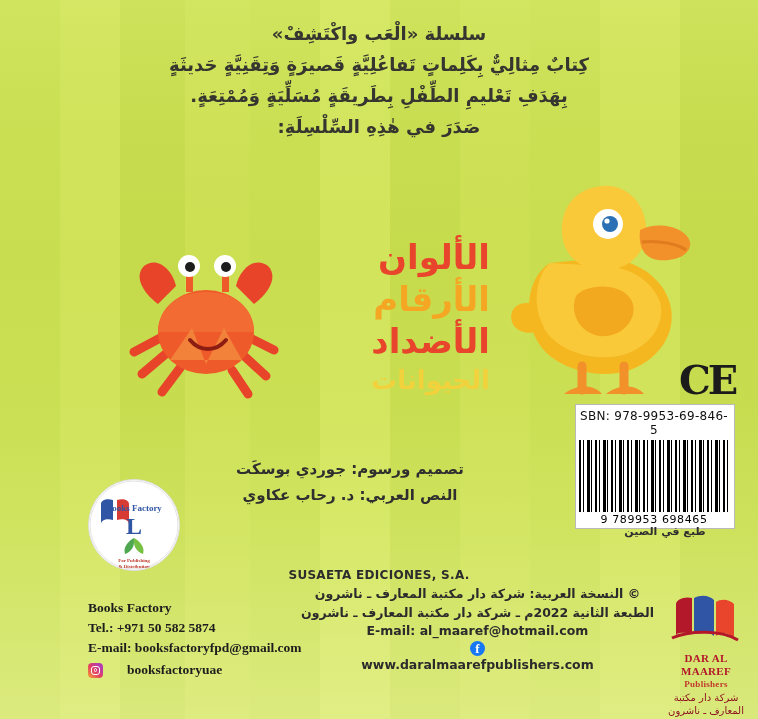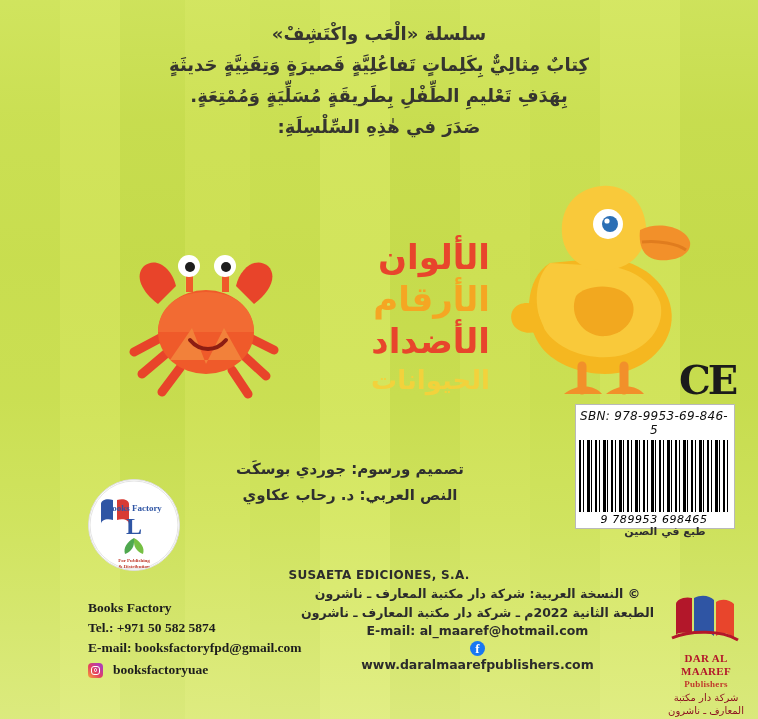--- a/index.html
+++ b/index.html
@@ -103,21 +103,20 @@
   
   #barcode-block {
     position: absolute;
     top: 404px;
     left: 575px;
     width: 160px;
     background: #ffffff;
     border: 1px solid #b9b9b9;
     padding: 4px 5px 2px 3px;
     box-sizing: border-box;
-    font-style: italic;
   }
   #isbn-text {
     font-family: "DejaVu Sans", sans-serif;
     font-size: 12px;
     color: #111;
     text-align: center;
     letter-spacing: 0.3px;
     margin-bottom: 3px;
   }
   #bars {
@@ -208,21 +207,21 @@
   }
   #bf-text .l {
     font-size: 13.5px;
     line-height: 20px;
     font-weight: 700;
     font-family: "Liberation Serif", serif;
   }
   #bf-insta {
     display: flex;
     align-items: center;
-    gap: 10px;
+    gap: 24px;
     margin-top: 2px;
   }
 
   
   #bf-logo {
     position: absolute;
     top: 479px;
     left: 88px;
     width: 90px;
     height: 90px;

